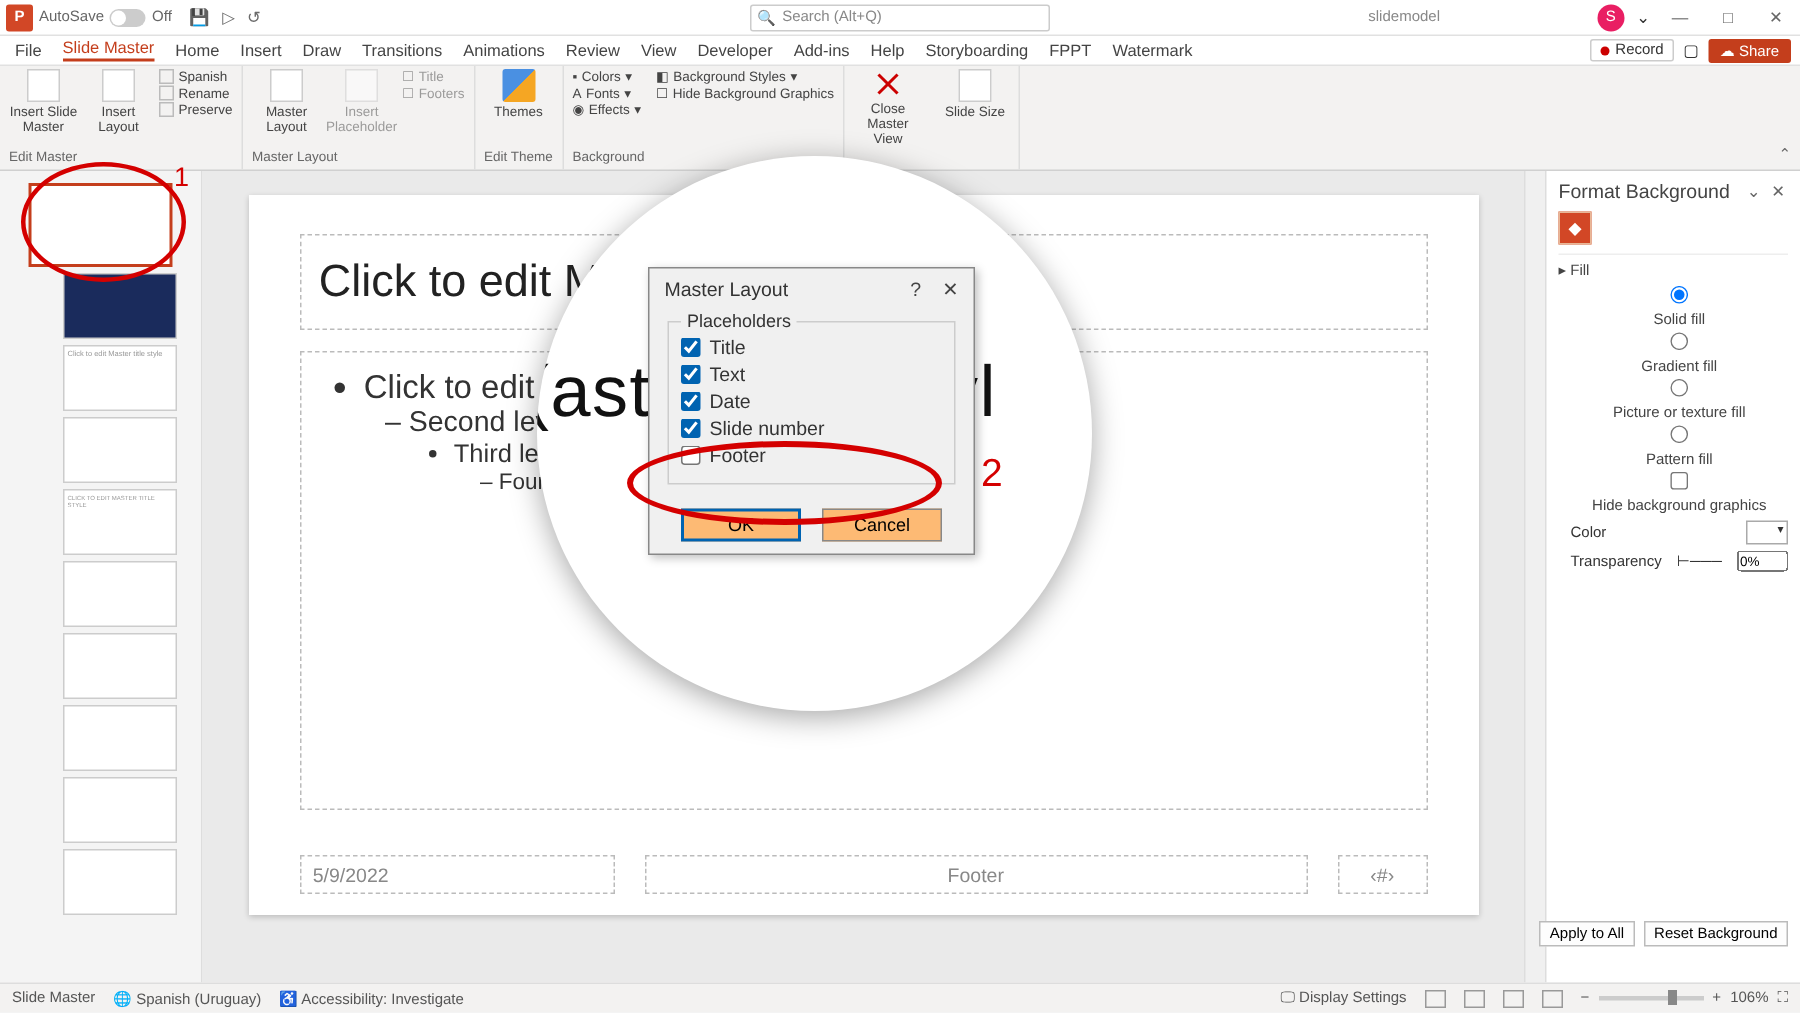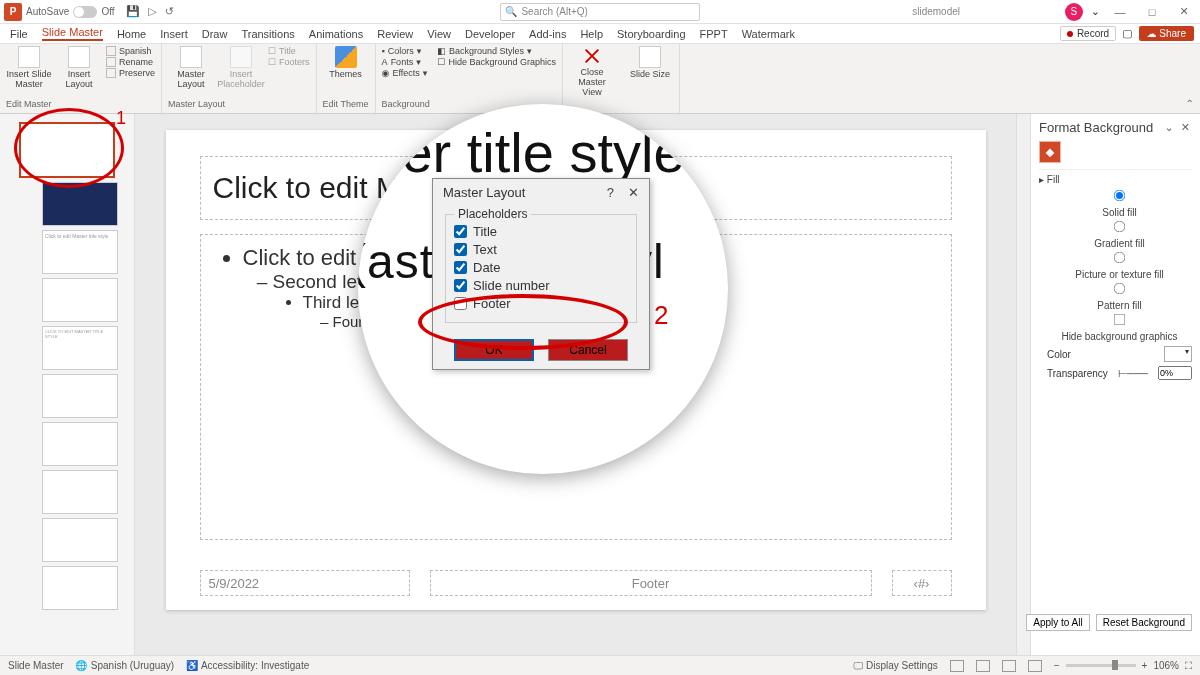--- a/index.html
+++ b/index.html
@@ -93,21 +93,21 @@
 .zoom-bg2 { position:absolute; top:130px; left:-8px; font-size:48px; color:#111; letter-spacing:1px;}
 .dialog { position:absolute; width:218px; background:#f0f0f0; border:1px solid #888; box-shadow:2px 2px 6px rgba(0,0,0,.25); left:432px; top:178px; z-index:70; font-size:13px;}
 .dialog .dlg-title { display:flex; justify-content:space-between; align-items:center; padding:6px 10px; font-size:13px;}
 .dialog .dlg-title .r { display:flex; gap:14px; color:#444;}
 .dialog .dlg-body { padding:4px 12px 8px;}
 .dialog .grp { border:1px solid #ccc; padding:6px 8px 8px; position:relative; margin-top:4px;}
 .dialog .grp .legend { position:absolute; top:-8px; left:8px; background:#f0f0f0; padding:0 4px; font-size:12px;}
 .dialog .grp label { display:flex; align-items:center; gap:6px; margin:3px 0; font-size:13px;}
 .dialog .grp input[type=checkbox]{width:13px;height:13px; accent-color:#0063b1;}
 .dialog .dlg-btns { display:flex; justify-content:center; gap:14px; padding:8px;}
-.dialog .dlg-btns button { width:80px; height:22px; font-size:12px; border:1px solid #888; background:#b91c1c;}
+.dialog .dlg-btns button { width:80px; height:22px; font-size:12px; border:1px solid #888; background:#fdba74;}
 .dialog .dlg-btns button.primary { border:2px solid #0063b1;}
 .annot-ellipse { position:absolute; width:210px; height:56px; border:4px solid #d40000; border-radius:50%; left:418px; top:294px; z-index:80; pointer-events:none;}
 .annot-num2 { position:absolute; left:654px; top:300px; color:#d40000; font-size:26px; z-index:80;}
 
 
 .statusbar { position:absolute; bottom:0; left:0; right:0; height:20px; background:#f3f2f1; border-top:1px solid #ddd; display:flex; align-items:center; justify-content:space-between; padding:0 8px; font-size:10px; color:#555;}
 .statusbar .left, .statusbar .right { display:flex; align-items:center; gap:12px;}
 .statusbar .zoom { display:flex; align-items:center; gap:6px;}
 .statusbar .zoom .track{width:70px;height:3px;background:#ccc;position:relative;}
 .statusbar .zoom .track::after{content:"";width:6px;height:10px;background:#888;position:absolute;left:46px;top:-4px;}
@@ -340,21 +340,20 @@
         </div>
     </div>
     <div class="btns">
       <button>Apply to All</button>
       <button>Reset Background</button>
     </div>
   </div>
 </div>
 
 <div class="zoom-circle">
-  <div class="zoom-bg">er title style</div>
   <div class="zoom-bg2">(aster text styl</div>
 </div>
 
 <div class="dialog">
   <div class="dlg-title">
     <span>Master Layout</span>
     <span class="r">
       <span>?</span>
       <span>✕</span>
     </span>

